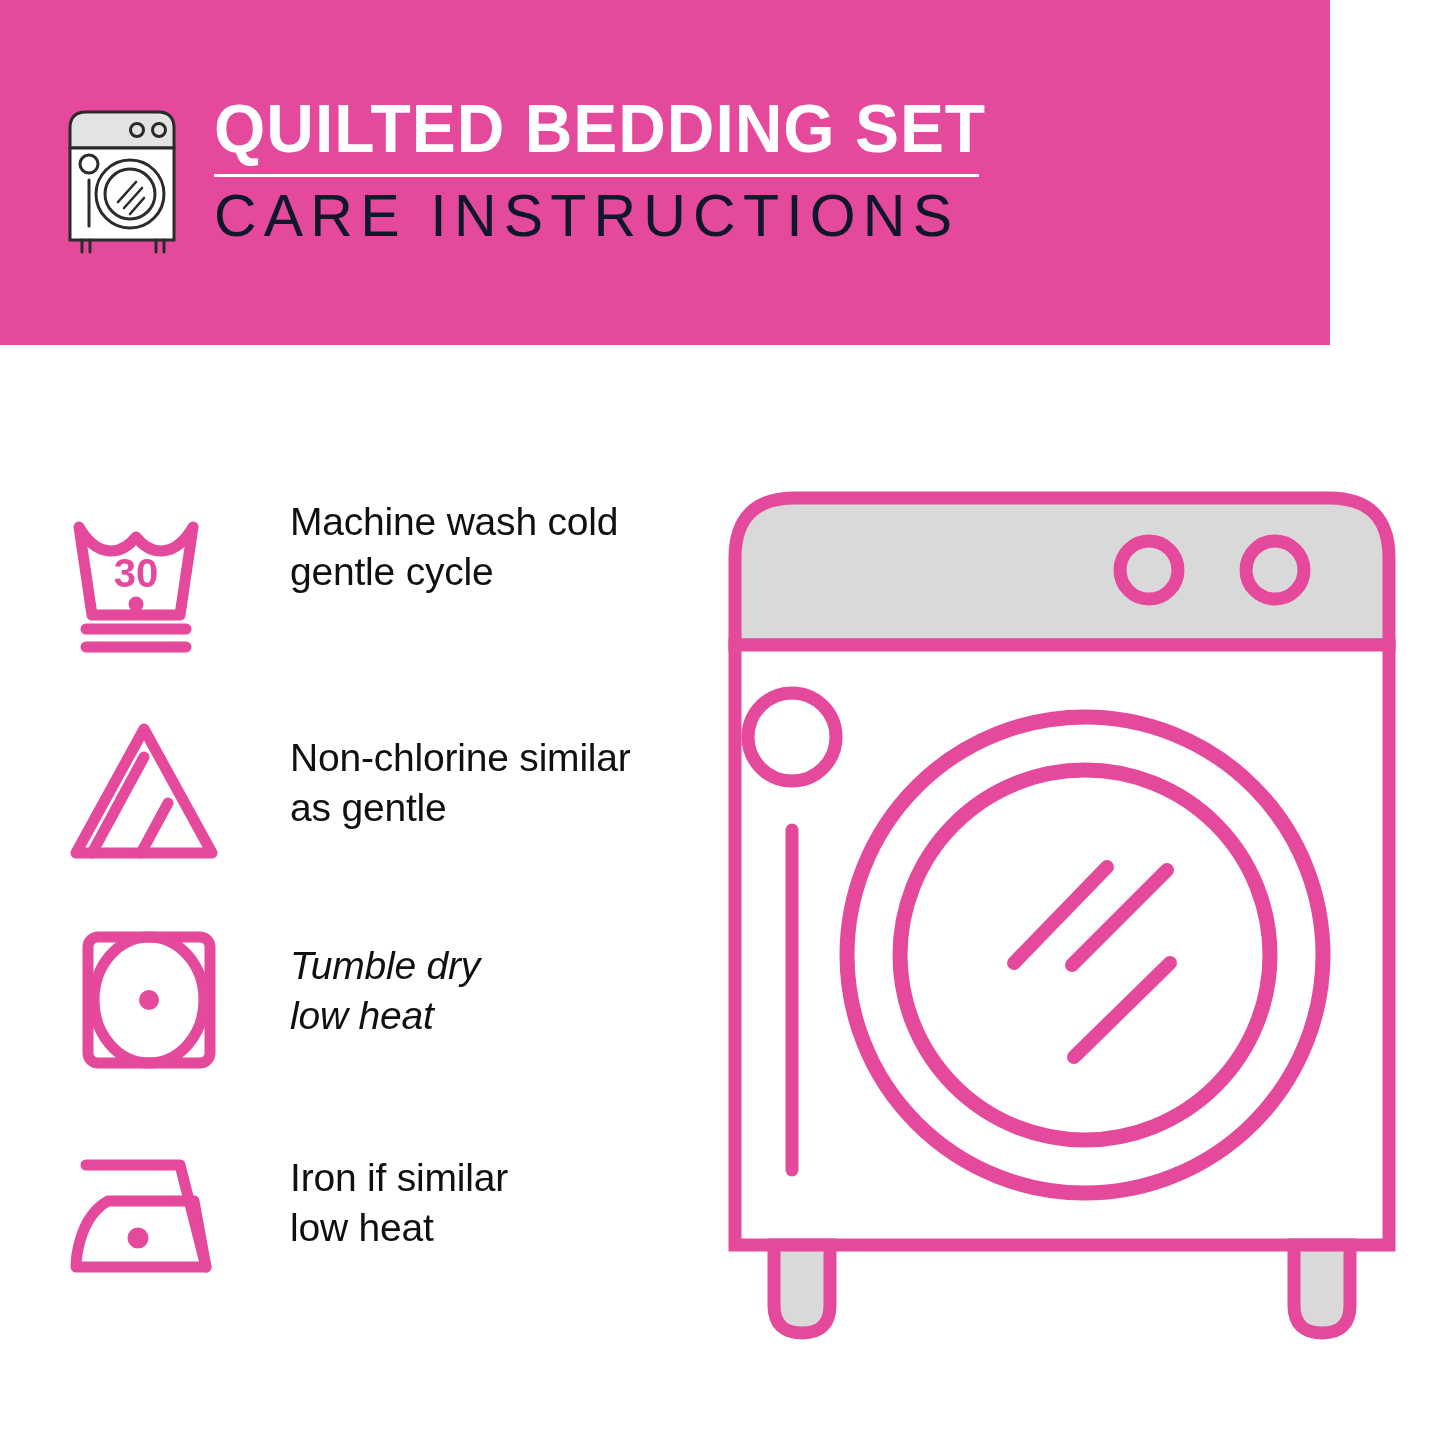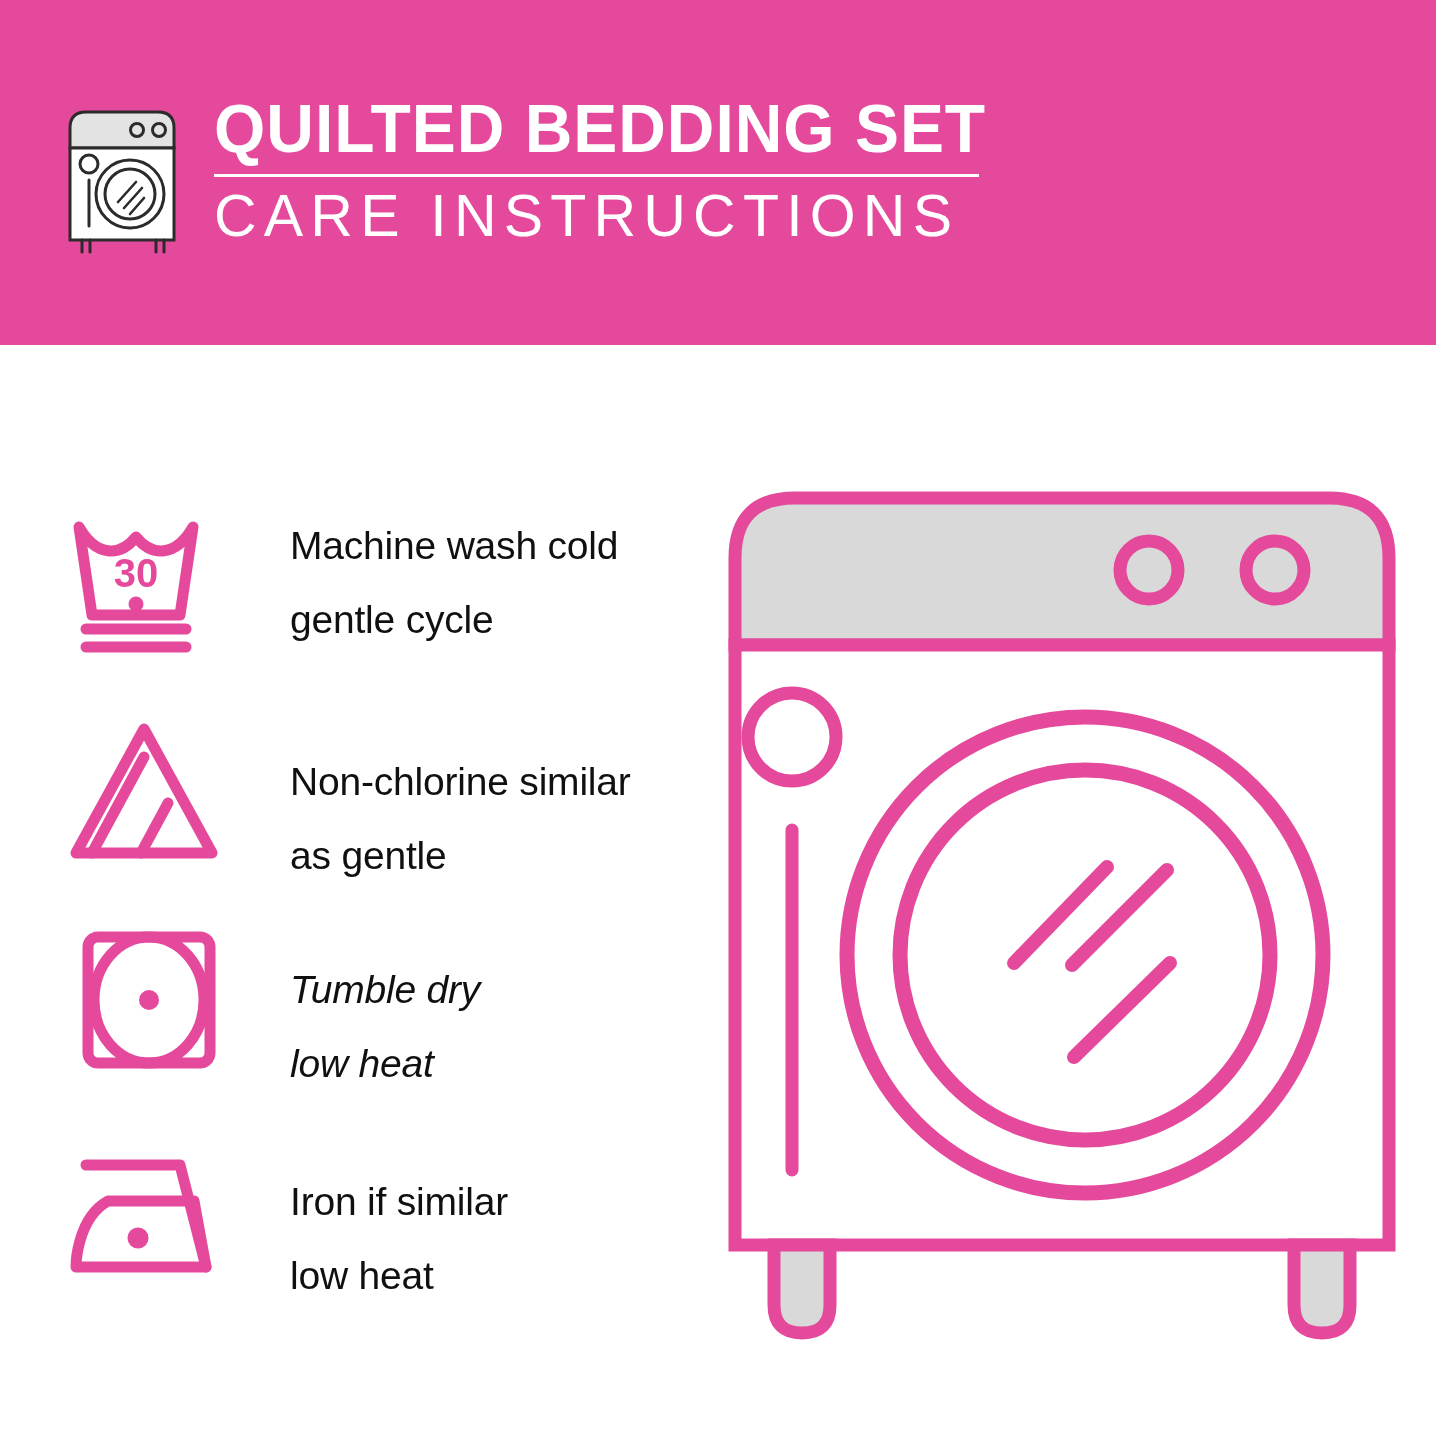--- a/index.html
+++ b/index.html
@@ -13,21 +13,21 @@
     font-family: "Liberation Sans", sans-serif;
     overflow: hidden;
     position: relative;
   }
 
   
   .header-band {
     position: absolute;
     left: 0;
     top: 0;
-    width: 1436px;
+    width: 1330px;
     height: 345px;
     background: #e5499c;
   }
   .header-inner {
     position: absolute;
     left: 60px;
     top: 96px;
     display: flex;
     align-items: flex-start;
   }
@@ -54,21 +54,21 @@
     transform: scaleX(0.97);
     transform-origin: left center;
   }
   .header-rule {
     height: 3px;
     background: #ffffff;
     margin: 13px 0 10px 0;
     width: 765px;
   }
   .header-subtitle {
-    color: #ffffff;
+    color: #0f172a;
     font-size: 59px;
     font-weight: 400;
     line-height: 1.0;
     letter-spacing: 7.2px;
     white-space: nowrap;
   }
 
   
   .body-area {
     position: absolute;
@@ -103,21 +103,21 @@
   }
   .care-text {
     margin-left: 56px;
     color: #101010;
     font-size: 39px;
     line-height: 1.27;
     font-weight: 400;
     letter-spacing: -0.2px;
     padding-top: 2px;
   }
-  .care-text .ln { display: block; white-space: nowrap; margin-top: 24px; }
+  .care-text .ln { display: block; white-space: nowrap; }
 
   .row-wash .care-symbol   { padding-top: 14px; }
   .row-bleach .care-symbol { padding-top: 12px; }
   .row-bleach .care-text   { padding-top: 28px; }
   .row-dry .care-symbol    { padding-top: 10px; }
   .row-dry .care-text      { padding-top: 26px; font-style: italic; }
   .row-iron .care-symbol   { padding-top: 24px; }
   .row-iron .care-text     { padding-top: 28px; }
 
   

